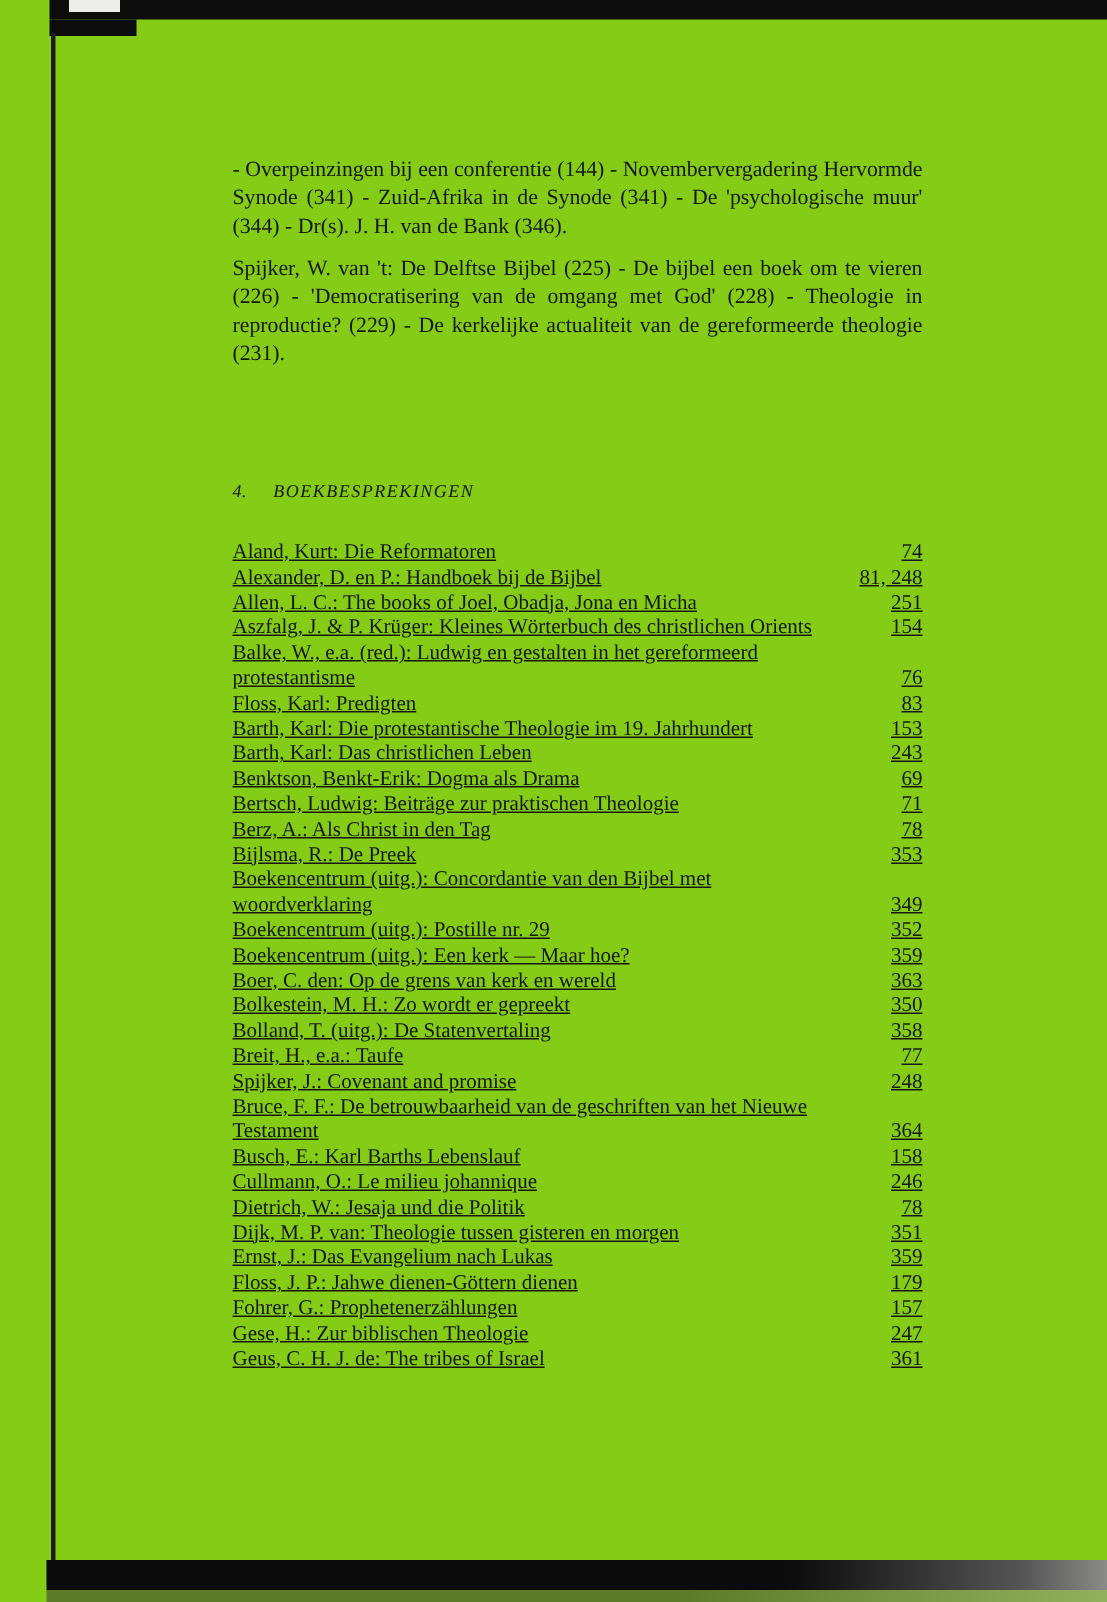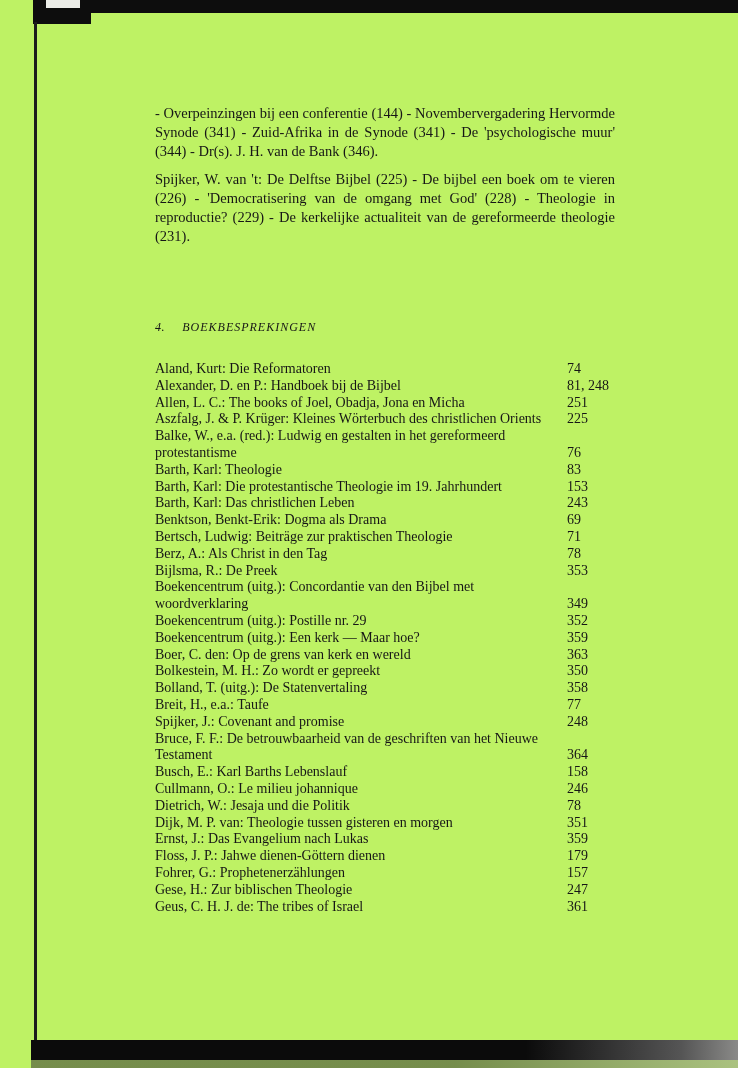--- a/index.html
+++ b/index.html
@@ -11,21 +11,21 @@
     width: 738px;
     height: 1068px;
     position: relative;
     overflow: hidden;
     font-family: "Liberation Serif", "DejaVu Serif", serif;
     color: #161616;
   }
   .scan {
     position: absolute;
     inset: 0;
-    background: #bef264;
+    background: #84cc16;
   }
   
   .bar-top {
     position: absolute;
     left: 33px; right: 0; top: 0;
     height: 13px;
     background: #0d0d0d;
   }
   .bar-top-step {
     position: absolute;
@@ -83,28 +83,30 @@
   }
   .heading .heading-title {
     letter-spacing: 1px;
   }
   .entries {
     font-size: 14px;
     line-height: 16.8px;
   }
   .entry {
     display: flex;
+    text-decoration: underline;
   }
   .entry-text {
     flex: 1 1 auto;
     padding-right: 10px;
   }
   .entry-page {
     flex: 0 0 auto;
     min-width: 48px;
+    text-align: right;
     align-self: flex-end;
     white-space: nowrap;
   }
 </style>
 </head>
 <body>
 
 <div class="scan">
 
   <div class="bar-top"></div>
@@ -136,30 +138,30 @@
     <span class="entry-page">81, 248</span>
   </div>
 
   <div class="entry">
     <span class="entry-text">Allen, L. C.: The books of Joel, Obadja, Jona en Micha</span>
     <span class="entry-page">251</span>
   </div>
 
   <div class="entry">
     <span class="entry-text">Aszfalg, J. &amp; P. Krüger: Kleines Wörterbuch des christlichen Orients</span>
-    <span class="entry-page">225</span>
+    <span class="entry-page">154</span>
   </div>
 
   <div class="entry">
     <span class="entry-text">Balke, W., e.a. (red.): Ludwig en gestalten in het gereformeerd protestantisme</span>
     <span class="entry-page">76</span>
   </div>
 
   <div class="entry">
-    <span class="entry-text">Barth, Karl: Theologie</span>
+    <span class="entry-text">Floss, Karl: Predigten</span>
     <span class="entry-page">83</span>
   </div>
 
   <div class="entry">
     <span class="entry-text">Barth, Karl: Die protestantische Theologie im 19. Jahrhundert</span>
     <span class="entry-page">153</span>
   </div>
 
   <div class="entry">
     <span class="entry-text">Barth, Karl: Das christlichen Leben</span>

